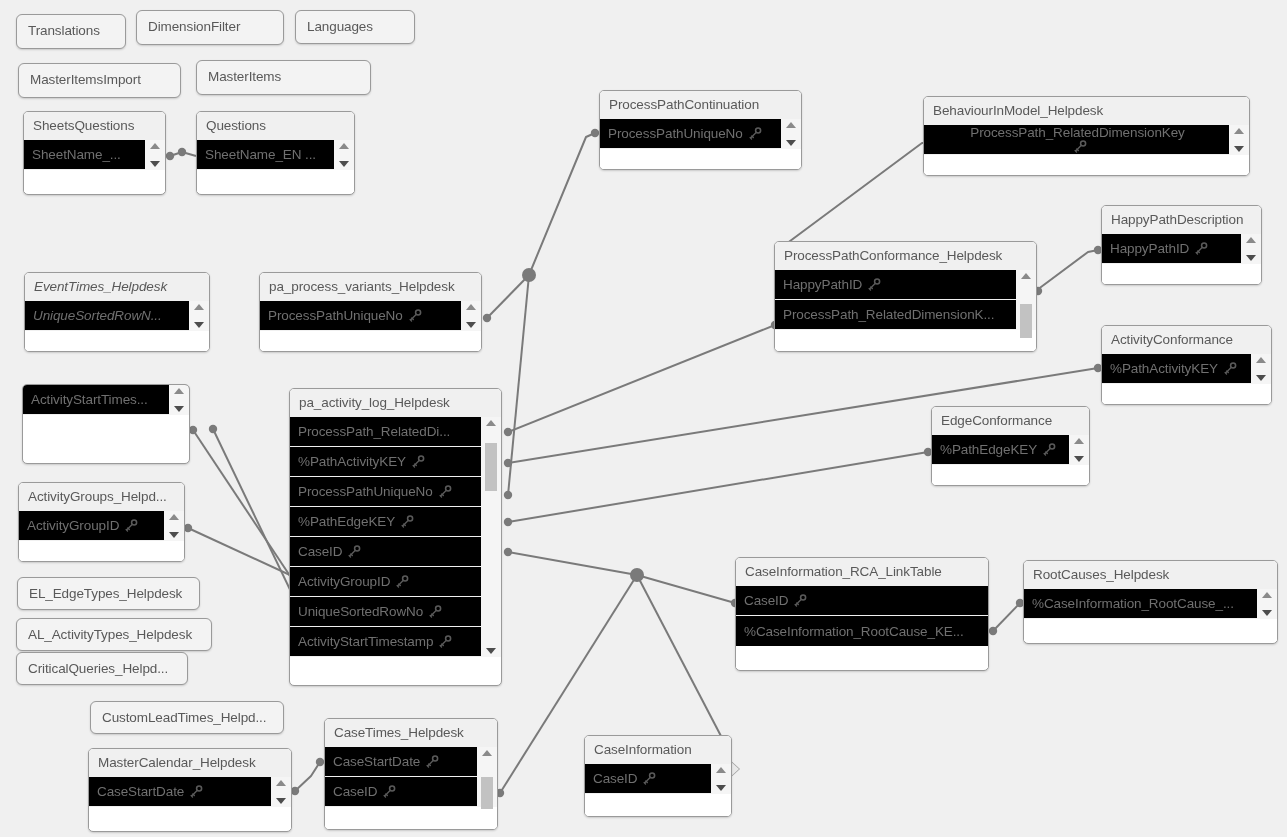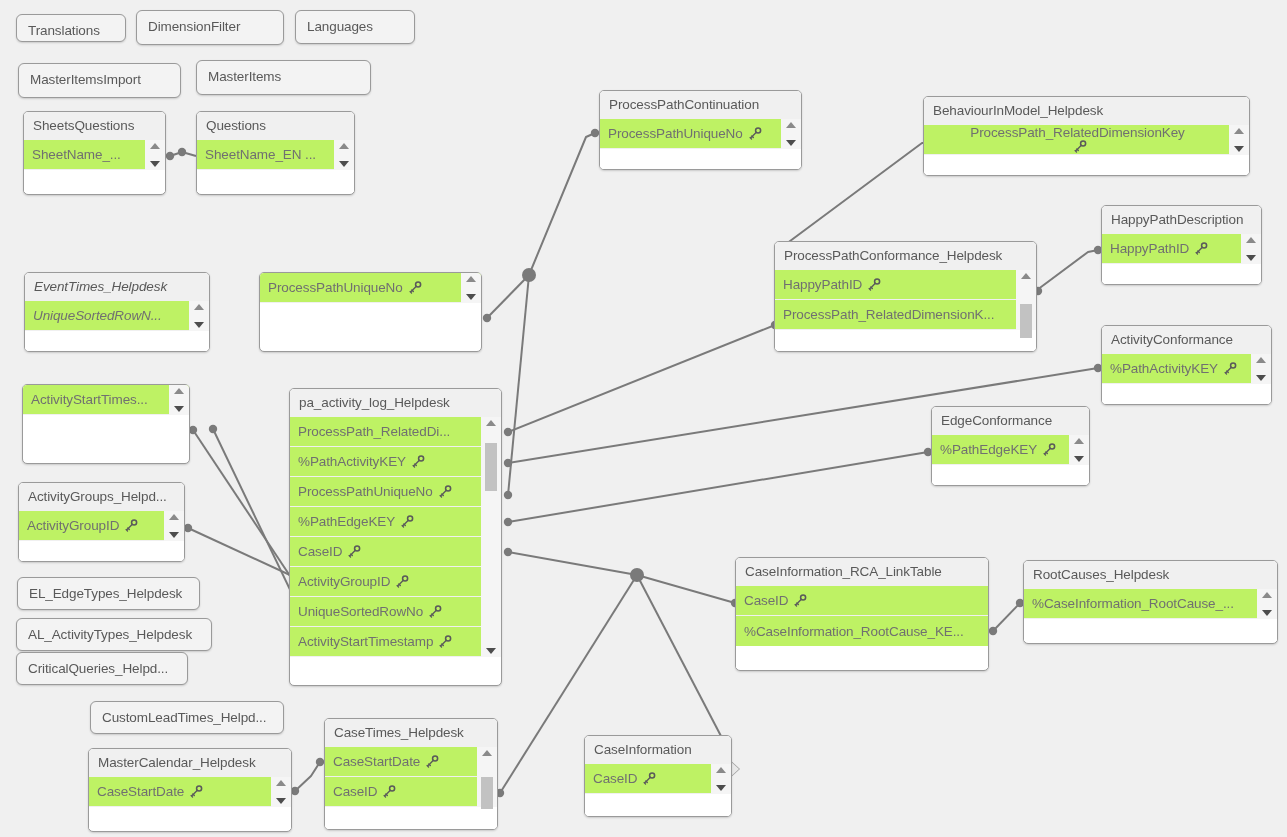--- a/index.html
+++ b/index.html
@@ -51,21 +51,21 @@
   .fields {
     position: relative;
     background: #ffffff;
   }
   .field-row {
     display: flex;
     align-items: center;
     height: 30px;
     padding: 0 8px;
     border-bottom: 1px solid #f0f0f0;
-    background: #bef264;
+    background: #000000;
     white-space: nowrap;
     overflow: hidden;
   }
   .field-row:last-child { border-bottom: none; }
   .field-name {
     font-size: 13.5px;
     color: #707070;
     overflow: hidden;
     text-overflow: clip;
     white-space: nowrap;
@@ -165,21 +165,21 @@
       <polyline points="295,791 311,776 320,762" fill="none" stroke="#7a7a7a" stroke-width="2" stroke-linejoin="round"></polyline>
       <circle cx="295" cy="791" r="4.2" fill="#7a7a7a"></circle>
       <circle cx="320" cy="762" r="4.2" fill="#7a7a7a"></circle>
       <polyline points="993,631 1020,603" fill="none" stroke="#7a7a7a" stroke-width="2" stroke-linejoin="round"></polyline>
       <circle cx="993" cy="631" r="4.2" fill="#7a7a7a"></circle>
       <circle cx="1020" cy="603" r="4.2" fill="#7a7a7a"></circle>
       <circle cx="529" cy="275" r="7" fill="#7a7a7a"></circle>
       <circle cx="637" cy="575" r="7" fill="#7a7a7a"></circle>
     </svg>
   <div id="tables-layer">
-      <div class="table-card collapsed" style="left: 16px; top: 14px; width: 110px; height: 28px;">
+      <div class="table-card collapsed" style="left: 16px; top: 14px; width: 110px; height: 35px;">
         <div class="tbl-title">Translations</div>
       </div>
       <div class="table-card collapsed" style="left: 136px; top: 10px; width: 148px; height: 35px;">
         <div class="tbl-title">DimensionFilter</div>
       </div>
       <div class="table-card collapsed" style="left: 295px; top: 10px; width: 120px; height: 34px;">
         <div class="tbl-title">Languages</div>
       </div>
       <div class="table-card collapsed" style="left: 18px; top: 63px; width: 163px; height: 35px;">
         <div class="tbl-title">MasterItemsImport</div>
@@ -308,20 +308,21 @@
             <span class="field-name">UniqueSortedRowN...</span>
           </div>
           <div class="scrollcol">
             <div class="arrow-up"></div>
             <div class="arrow-down"></div>
           </div>
         </div>
         <div class="foot"></div>
       </div>
       <div class="table-card" style="left: 259px; top: 272px; width: 223px; height: 80px;">
+        <div class="tbl-title">pa_process_variants_Helpdesk</div>
         <div class="fields">
           <div class="field-row" style="padding-right: 26px;">
             <span class="field-name">ProcessPathUniqueNo</span>
             <span class="key-icon">
               <svg width="13" height="13" viewBox="0 0 16 16">
                 <g fill="#5a5a5a">
                   <circle cx="11.2" cy="4.3" r="3.1" fill="none" stroke="#5a5a5a" stroke-width="1.9"></circle>
                   <path d="M9.1 6.6 L2.0 13.6 M3.4 11.0 L5.3 12.9 M1.4 13.0 L3.1 14.7" stroke="#5a5a5a" stroke-width="1.7" fill="none" stroke-linecap="round"></path>
                 </g>
               </svg>

